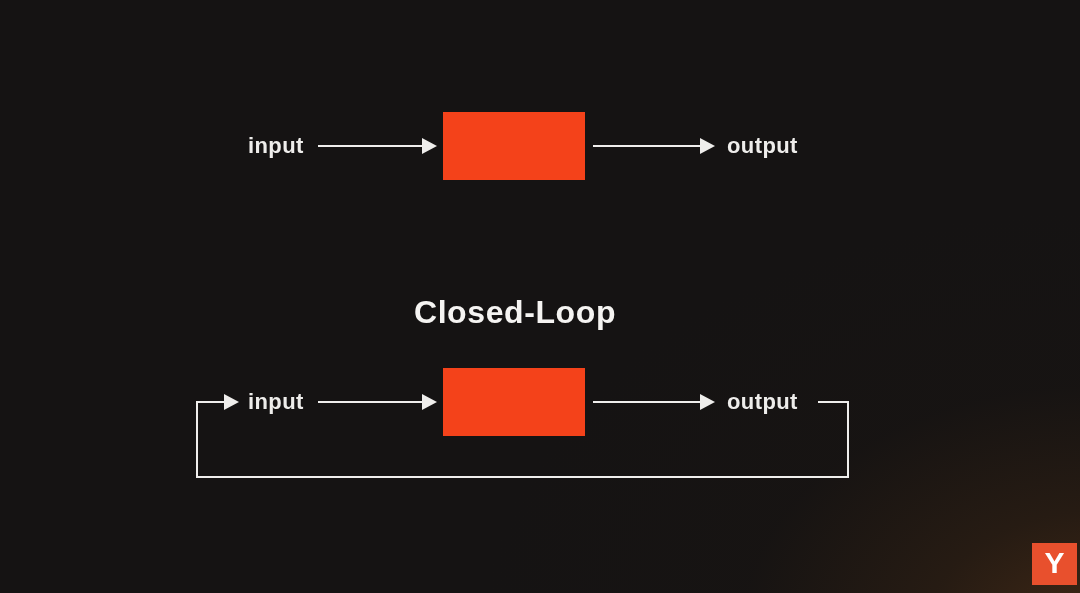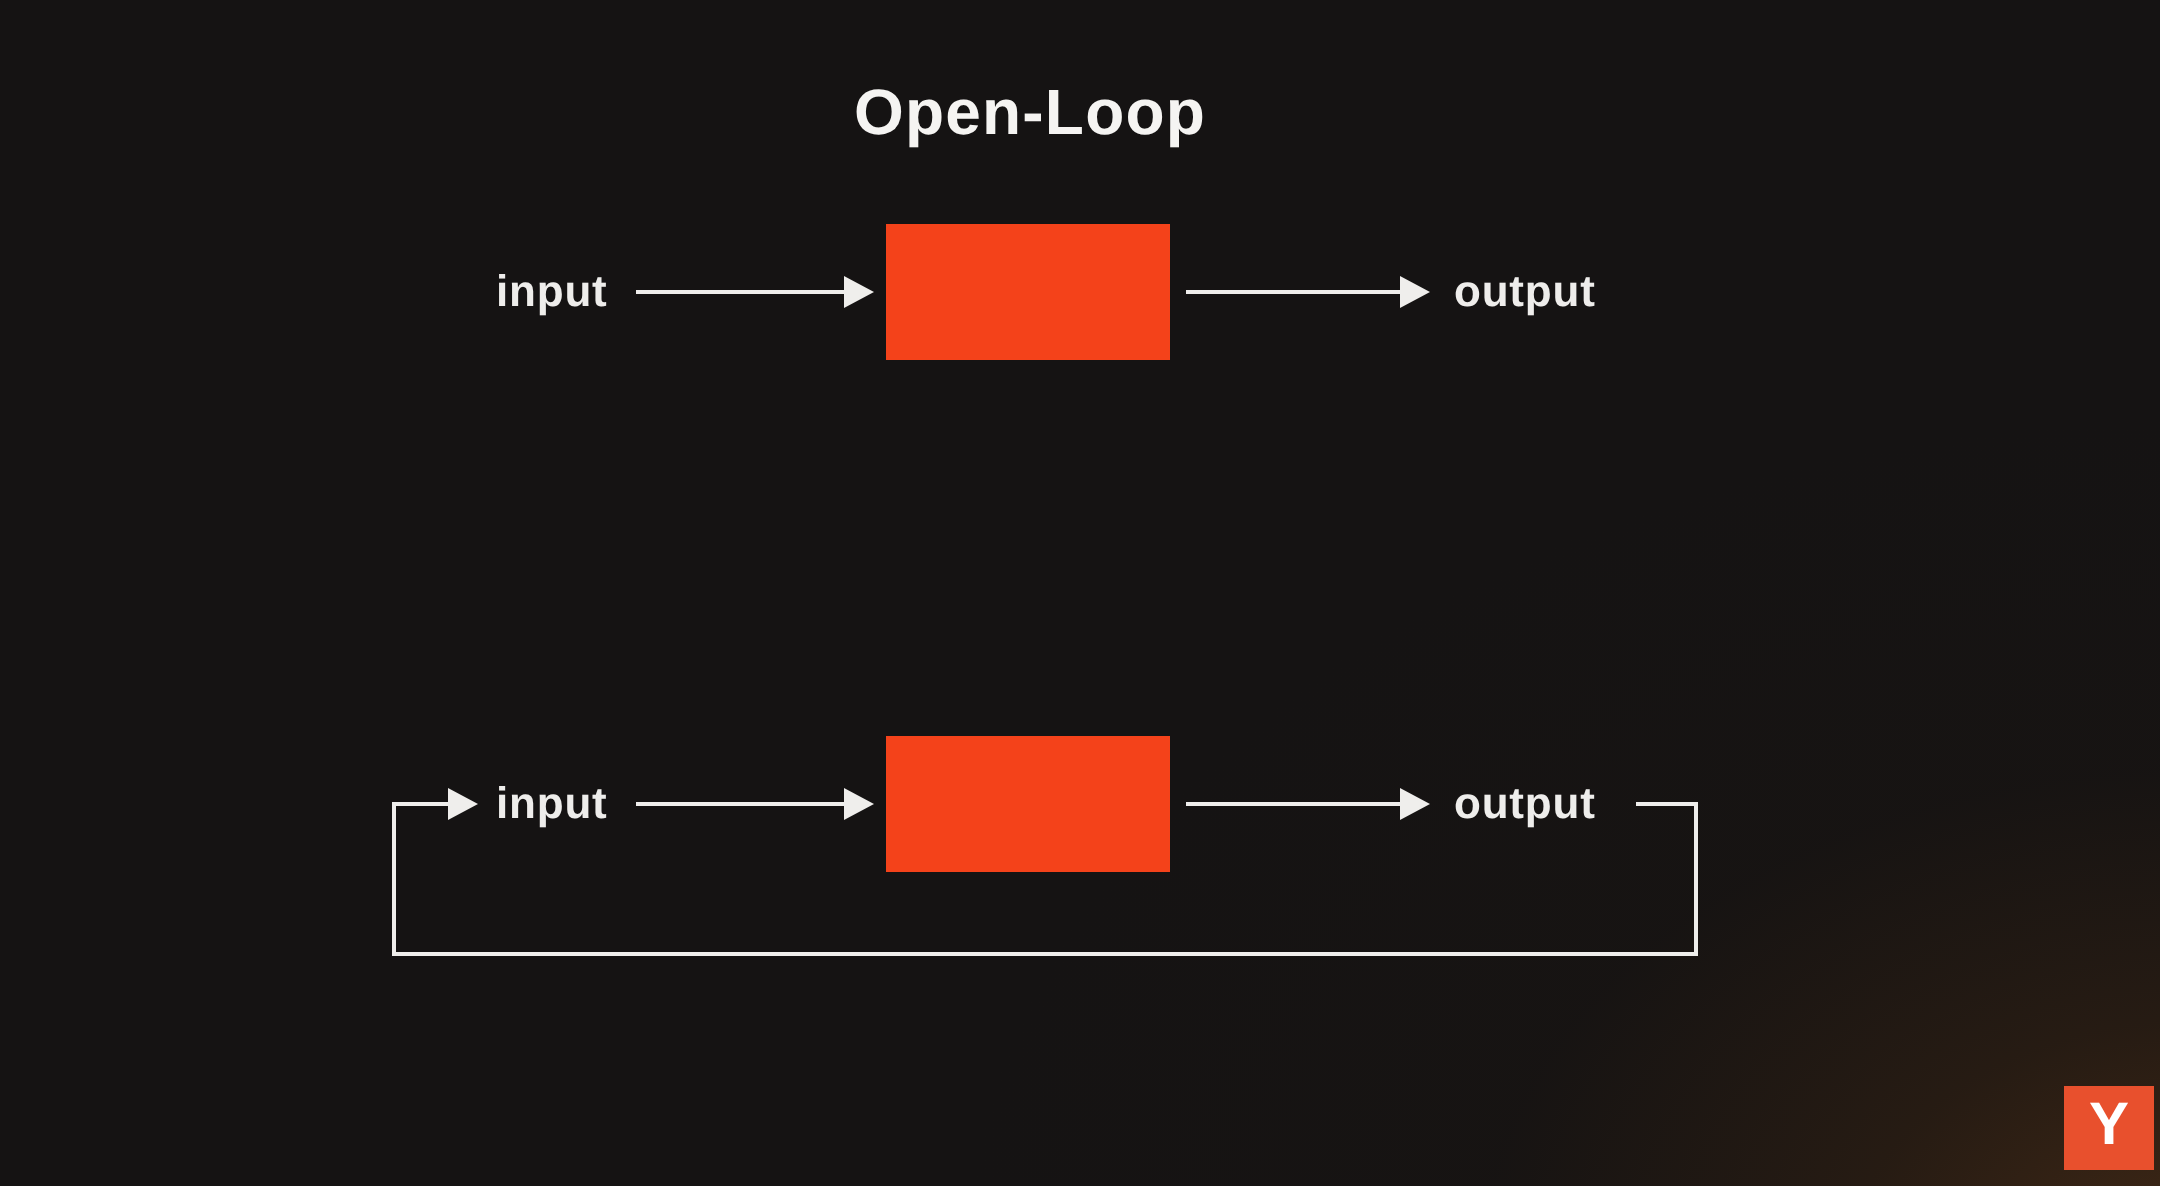--- a/index.html
+++ b/index.html
@@ -90,40 +90,40 @@
     line-height: 1;
     padding-bottom: 2px;
     box-sizing: border-box;
   }
 </style>
 </head>
 <body>
 
 <div class="stage">
 
-  <h1 id="open-loop-title" class="slide-title">Open-Loop</h1>
 
   <div>
     <span class="io-label" style="left:248px; top:132px;">input</span>
 
     <div>
       <div class="shaft" style="left:318px; top:145px; width:106px;"></div>
       <div class="head" style="left:422px; top:138px;"></div>
     </div>
 
     <div class="process-block" style="left: 443px; top: 112px; background: rgb(244, 66, 26);"></div>
 
     <div>
       <div class="shaft" style="left:593px; top:145px; width:109px;"></div>
       <div class="head" style="left:700px; top:138px;"></div>
     </div>
 
     <span class="io-label" style="left:727px; top:132px;">output</span>
   </div>
 
+  <h1 id="closed-loop-title" class="slide-title">Closed-Loop</h1>
 
   <div>
 
     <div class="feedback-path"></div>
 
     <div>
       <div class="shaft" style="left:196px; top:401px; width:28px;"></div>
       <div class="head" style="left:224px; top:394px;"></div>
     </div>
 

